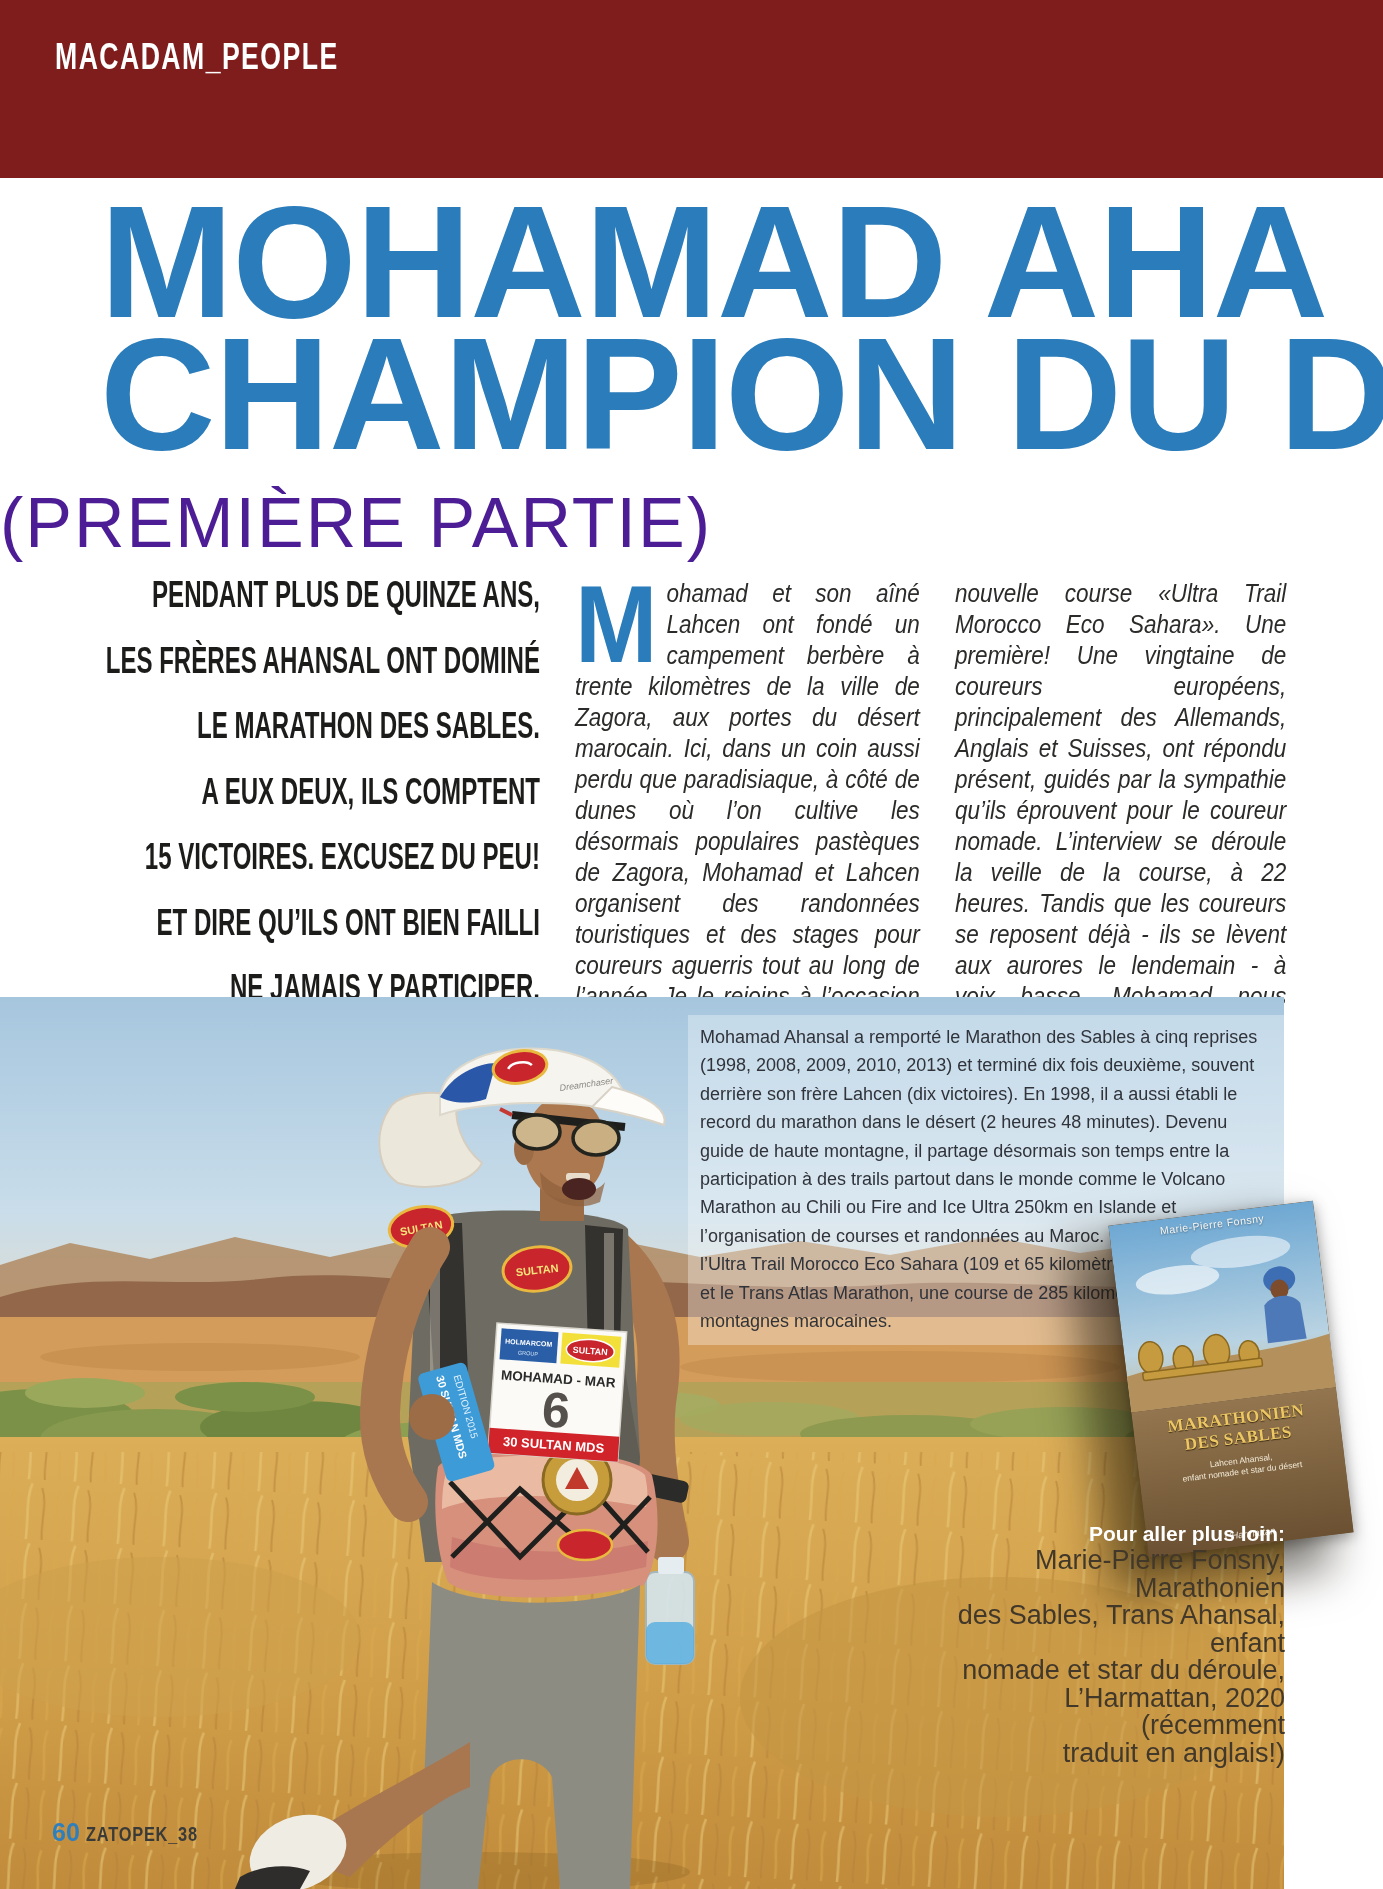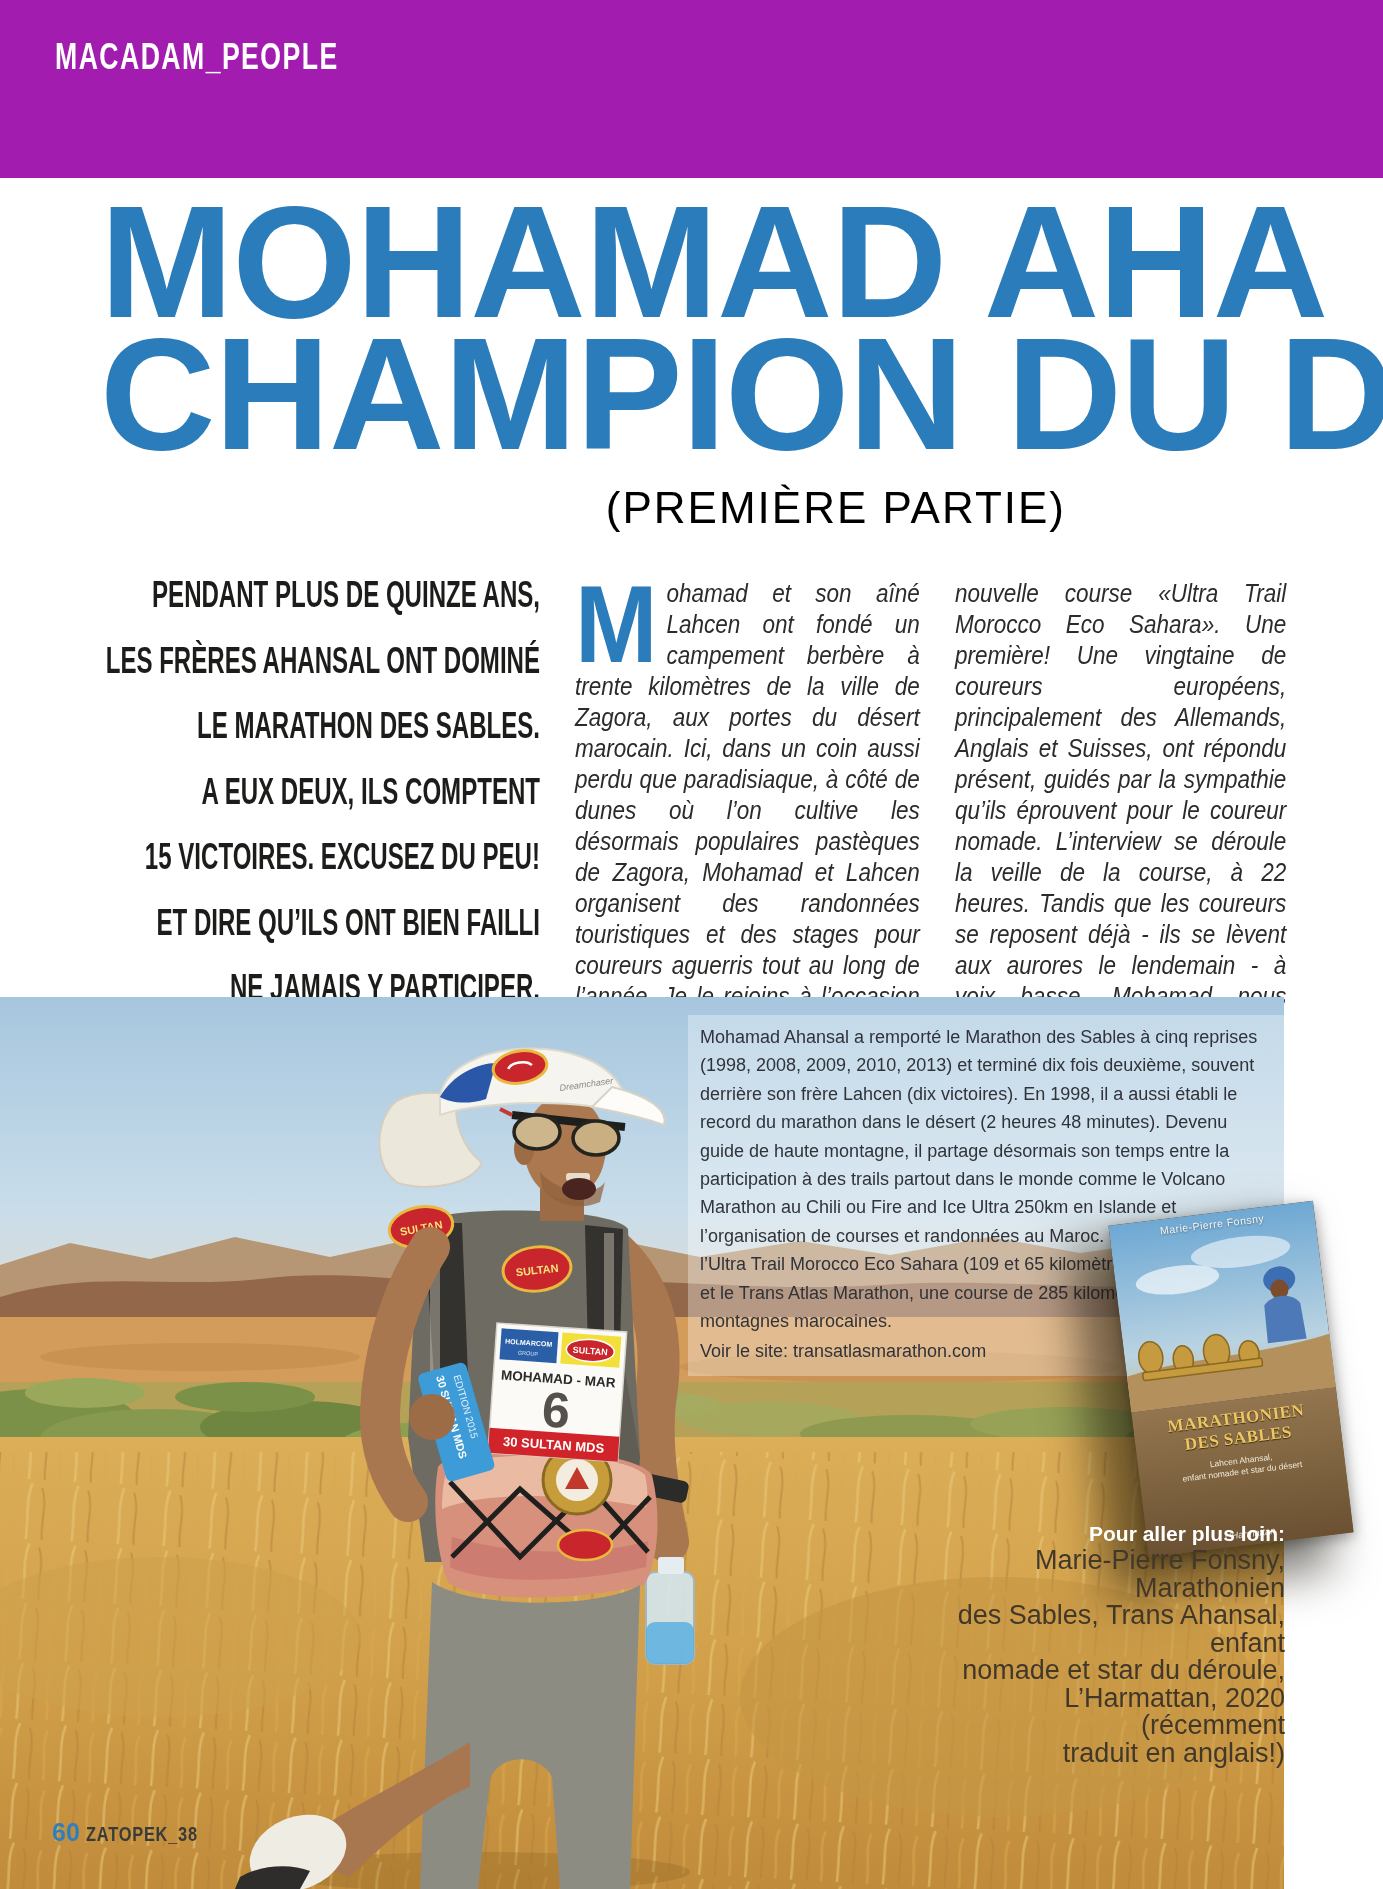--- a/index.html
+++ b/index.html
@@ -1,29 +1,29 @@
 <!DOCTYPE html>
 <html><head>
 <meta charset="utf-8">
 <style>
   html,body{margin:0;padding:0;background:#fff;}
   .page{position:relative;width:1383px;height:1889px;background:#ffffff;overflow:hidden;
         font-family:"Liberation Sans",sans-serif;}
 
   
-  .header-bar{position:absolute;left:0;top:0;width:1383px;height:178px;background:#a21caf;text-align:right;}
+  .header-bar{position:absolute;left:0;top:0;width:1383px;height:178px;background:#7f1d1d;text-align:right;}
   .header-label{position:absolute;left:55px;top:36px;color:#ffffff;font-size:37px;font-weight:700;
                 letter-spacing:2px;transform:scaleX(.72);transform-origin:left top;white-space:nowrap;}
 
   
   .main-title{position:absolute;left:100px;top:196px;width:1400px;color:#2B7CBA;
               font-weight:700;font-size:160px;line-height:132px;letter-spacing:-1px;white-space:nowrap;}
   .main-title .t-line{height:132px;}
-  .sub-title{position:absolute;left:0;top:483px;width:1066px;text-align:right;color:#000000;
-             font-size:44px;font-weight:400;letter-spacing:2px;white-space:nowrap;}
+  .sub-title{position:absolute;left:0;top:483px;width:1066px;color:#4c1d95;
+             font-size:70px;font-weight:400;letter-spacing:2px;white-space:nowrap;}
 
   
   .intro{position:absolute;right:843px;top:562px;width:700px;text-align:right;color:#1C1C1A;
          font-weight:700;font-size:37px;line-height:65.5px;transform:scaleX(.65);
          transform-origin:right top;white-space:nowrap;}
 
   
   .col{position:absolute;top:578px;font-style:italic;font-size:25px;line-height:31px;
        color:#2B2B29;text-align:justify;transform:scaleX(.9);transform-origin:left top;}
   .col-1{left:575px;width:383px;}
@@ -232,21 +232,20 @@
             <ellipse cx="520" cy="70" rx="27" ry="16" fill="#C8252C" stroke="#E9B93F" stroke-width="3"></ellipse>
             <path d="M508,70 C512,64 528,64 532,70" stroke="#FFFFFF" stroke-width="2.5" fill="none"></path>
           </g>
           <text x="560" y="94" transform="rotate(-8 560 94)" font-size="9" font-style="italic" fill="#8A8A85">Dreamchaser</text>
         </g>
       </g>
     </svg>
 
     <div class="caption-box">
       <div>Mohamad Ahansal a remporté le Marathon des Sables à cinq reprises (1998, 2008, 2009, 2010, 2013) et terminé dix fois deuxième, souvent derrière son frère Lahcen (dix victoires). En 1998, il a aussi établi le record du marathon dans le désert (2 heures 48 minutes). Devenu guide de haute montagne, il partage désormais son temps entre la participation à des trails partout dans le monde comme le Volcano Marathon au Chili ou Fire and Ice Ultra 250km en Islande et l’organisation de courses et randonnées au Maroc. Il a notamment créé l’Ultra Trail Morocco Eco Sahara (109 et 65 kilomètres dans le désert) et le Trans Atlas Marathon, une course de 285 kilomètres dans les montagnes marocaines.</div>
-      <div class="caption-site">Voir le site: transatlasmarathon.com</div>
     </div>
   </div>
 
   <div class="book">
     <div class="book-top">
       <svg width="206" height="188" viewBox="0 0 206 188">
         <defs>
           <linearGradient id="bkSky" x1="0" y1="0" x2="0" y2="1">
             <stop offset="0" stop-color="#6EA8D3"></stop>
               <stop offset=".7" stop-color="#B9D3E2"></stop>

